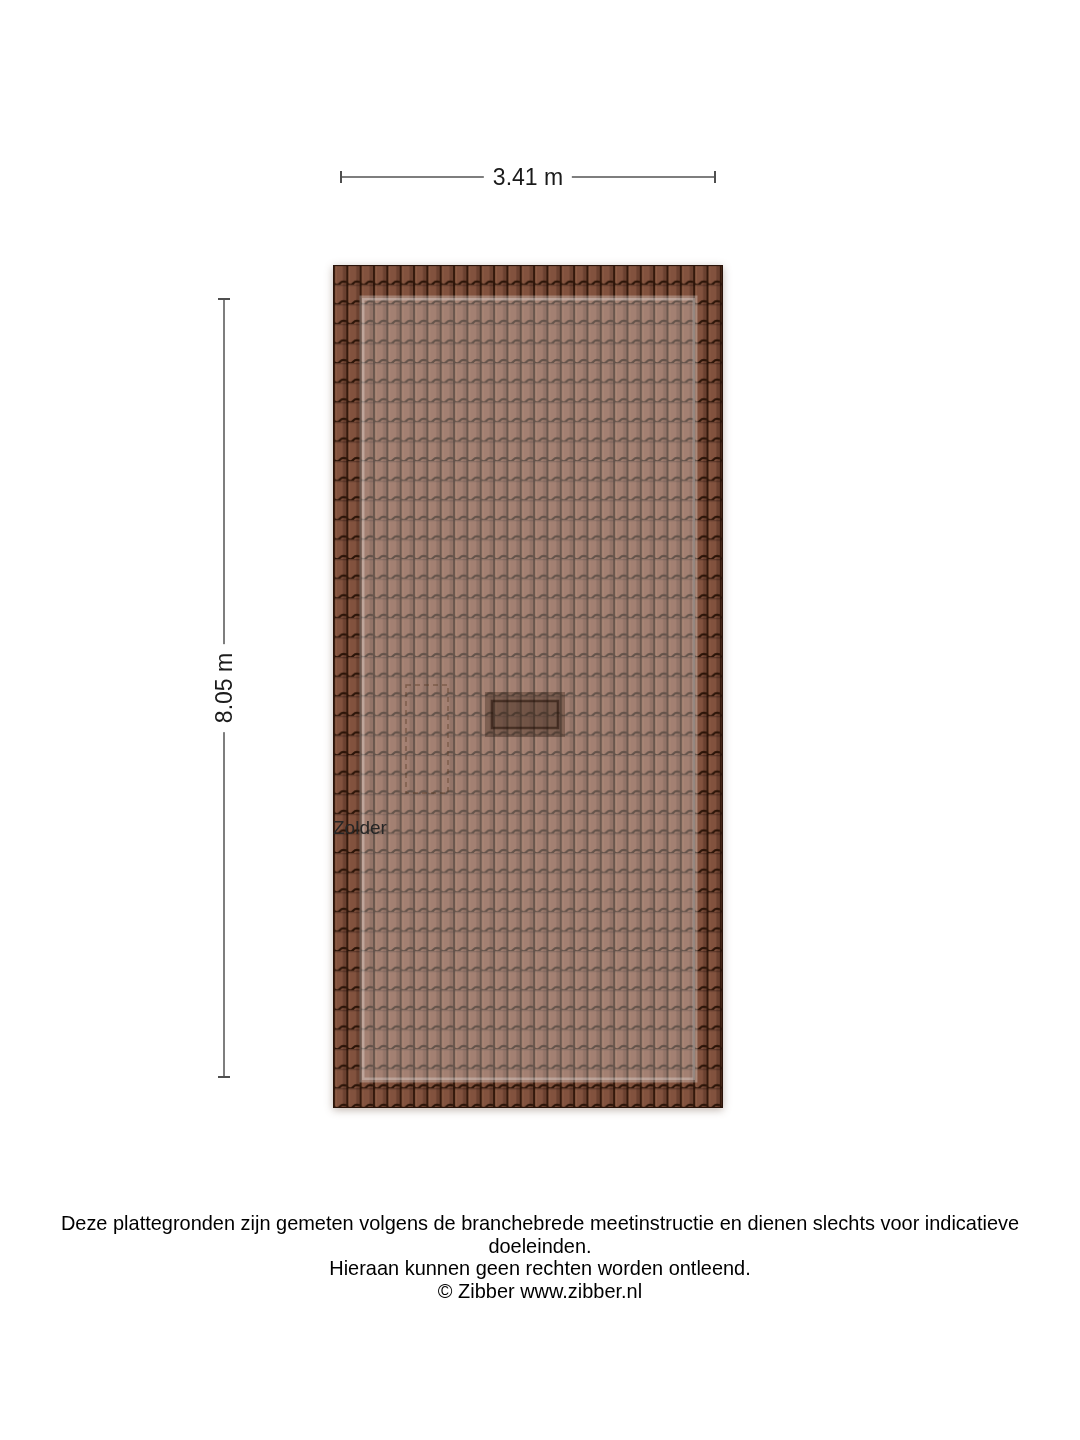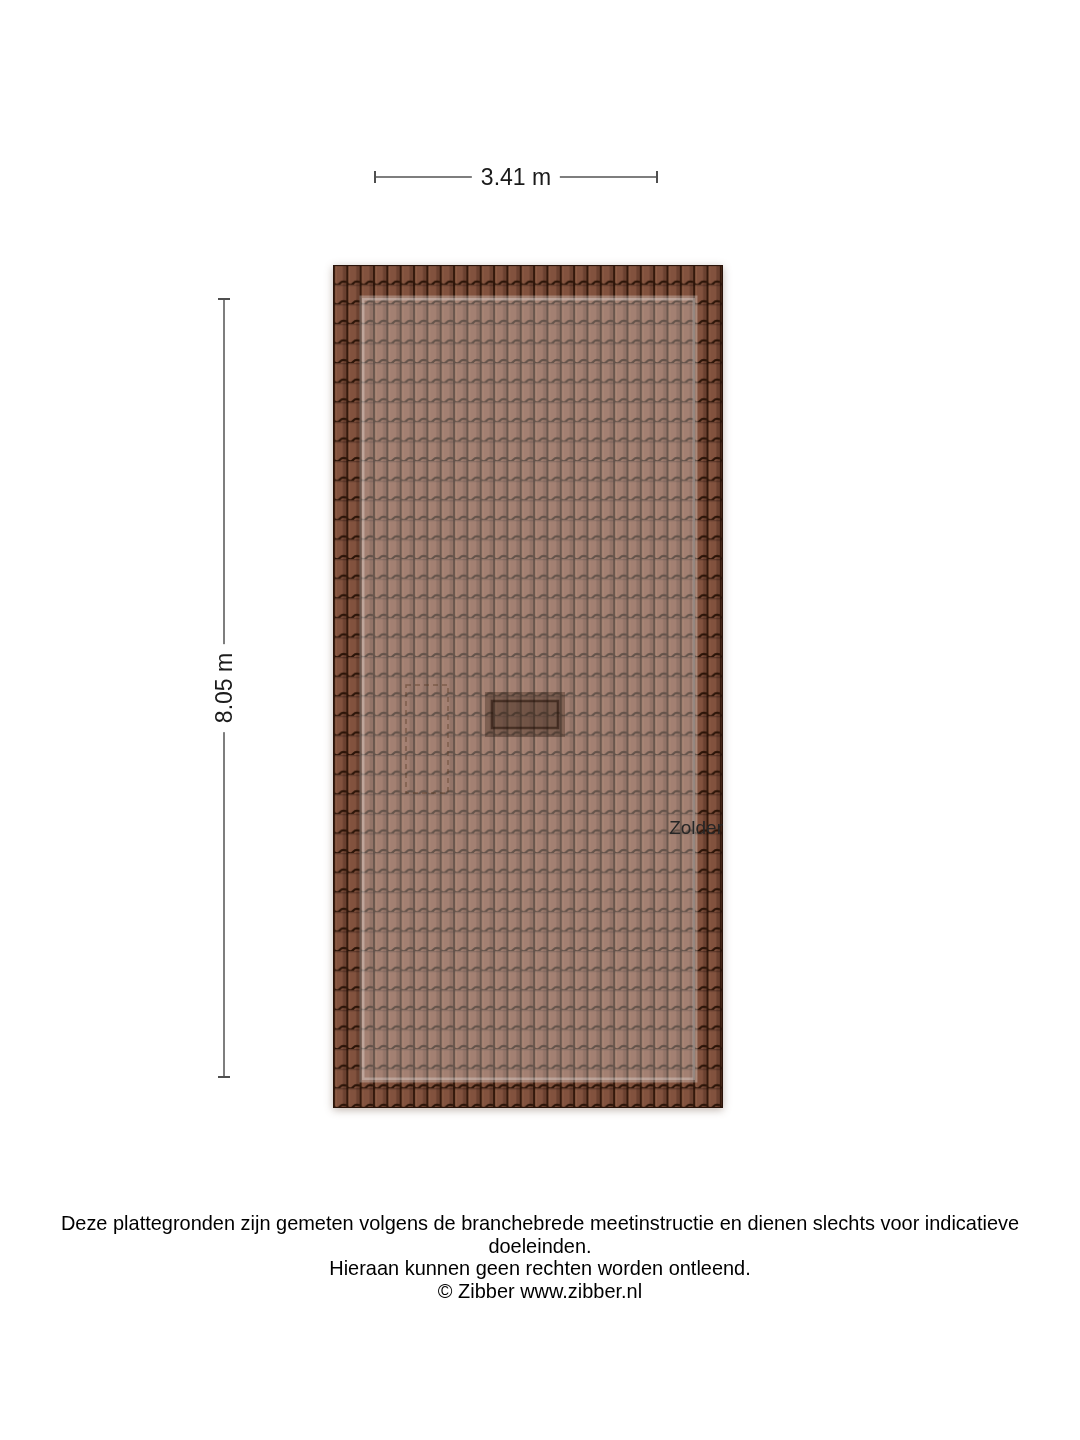--- a/index.html
+++ b/index.html
@@ -12,23 +12,23 @@
     width: 1080px;
     height: 1440px;
     background: #ffffff;
     overflow: hidden;
     font-family: "Liberation Sans", "DejaVu Sans", sans-serif;
   }
 
   
   .dim-top {
     position: absolute;
-    left: 374px;
+    left: 340px;
     top: 169px;
-    width: 284px;
+    width: 376px;
     height: 16px;
   }
   .dim-top .hline {
     position: absolute;
     left: 0;
     right: 0;
     top: 7px;
     height: 2px;
     background: #7e7e7e;
   }
@@ -99,21 +99,21 @@
     width: 390px;
     height: 843px;
     box-shadow: 0 2px 8px rgba(115, 90, 75, 0.45);
   }
   .roof svg { display: block; }
   .room-label {
     position: absolute;
     left: 0;
     right: 0;
     top: 552px;
-    text-align: right;
+    text-align: left;
     color: #262626;
     font-size: 19px;
     line-height: 22px;
   }
 
   
   .footer {
     position: absolute;
     left: 0;
     right: 0;

